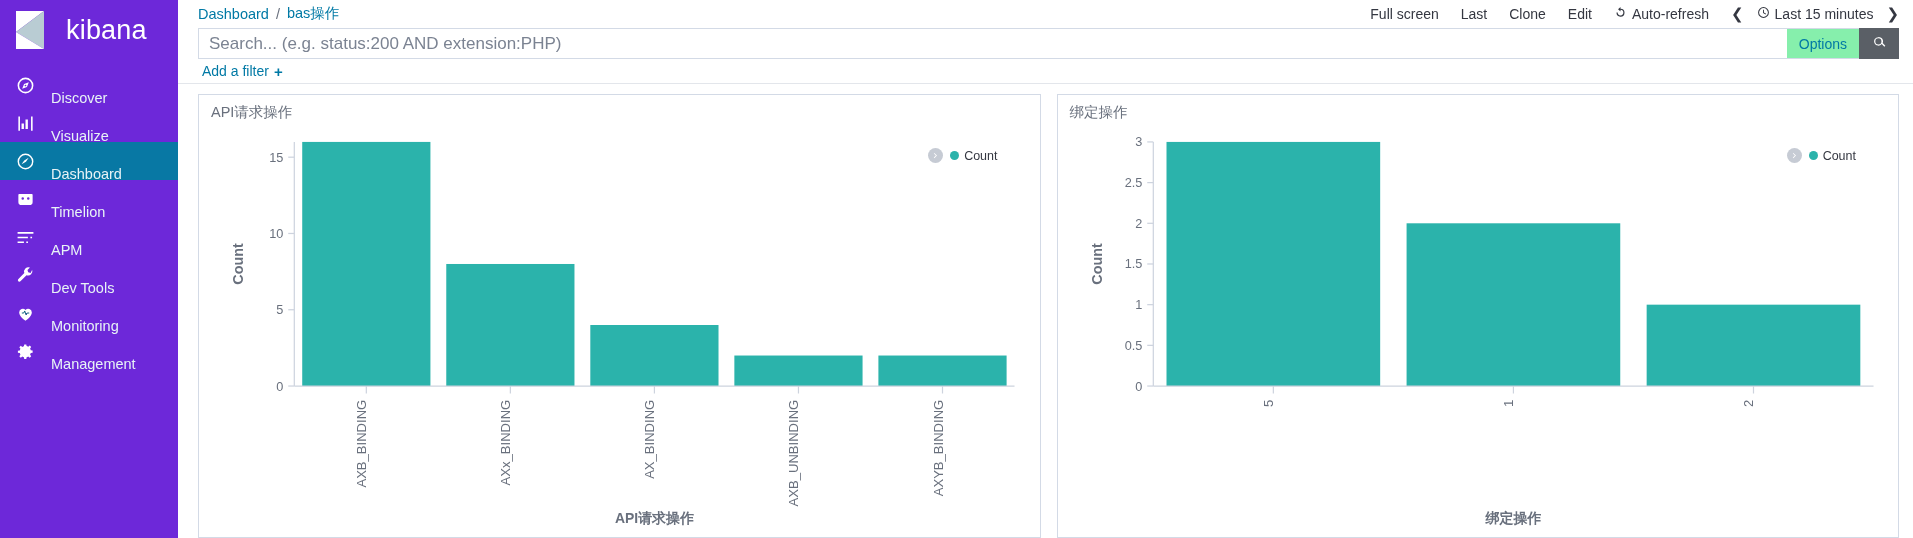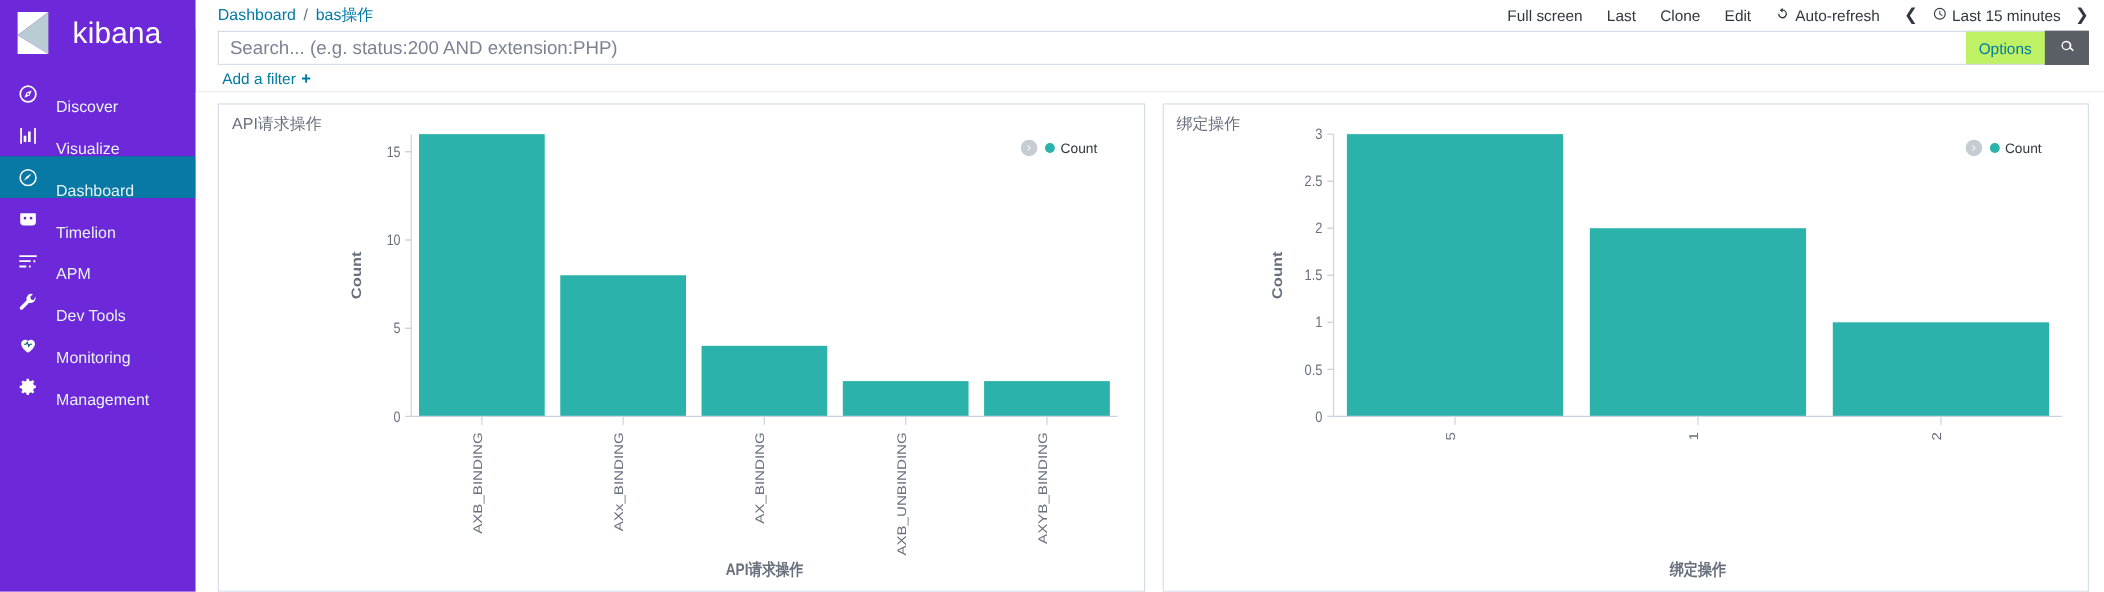--- a/index.html
+++ b/index.html
@@ -77,21 +77,21 @@
   .qb-input {
     flex: 1; border: none; outline: none; background: transparent;
     font-family: "Liberation Sans", sans-serif; font-size: 17px;
     color: #343741; padding: 0 10px; height: 100%;
   }
   .qb-input::placeholder { color: #7b8392; }
   .qb-options {
     display: flex; align-items: center; padding: 0 12px;
     color: #0079a5; font-size: 14px; cursor: pointer;
     border: 1px solid #d3dae6; border-left: none; border-right: none;
-    background: #bef264;
+    background: #86efac;
   }
   .qb-search-btn {
     width: 40px; display: flex; align-items: center; justify-content: center;
     background: #5a5f66; cursor: pointer; border: 1px solid #5a5f66;
   }
   .qb-search-btn svg { width: 15px; height: 15px; fill: #ffffff; }
 
   
   .filterbar {
     height: 25px; display: flex; align-items: center;
@@ -106,21 +106,21 @@
 
   
   .grid {
     flex: 1; display: flex; gap: 16px;
     padding: 10px 14px 0 20px; background: #ffffff;
     min-height: 0;
   }
   .panel {
     flex: 1; min-width: 0;
     border: 1px solid #d3dae6; background: #ffffff;
-    display: flex; 
+    display: flex; flex-direction: column;
     padding: 6px 8px 4px 8px;
   }
   .panel-title {
     font-size: 14.5px; color: #69707d; padding: 2px 4px 0 4px;
     white-space: nowrap; cursor: pointer;
   }
   .panel-body { flex: 1; position: relative; min-height: 0; }
 
   
   .chart { position: absolute; inset: 0; }

